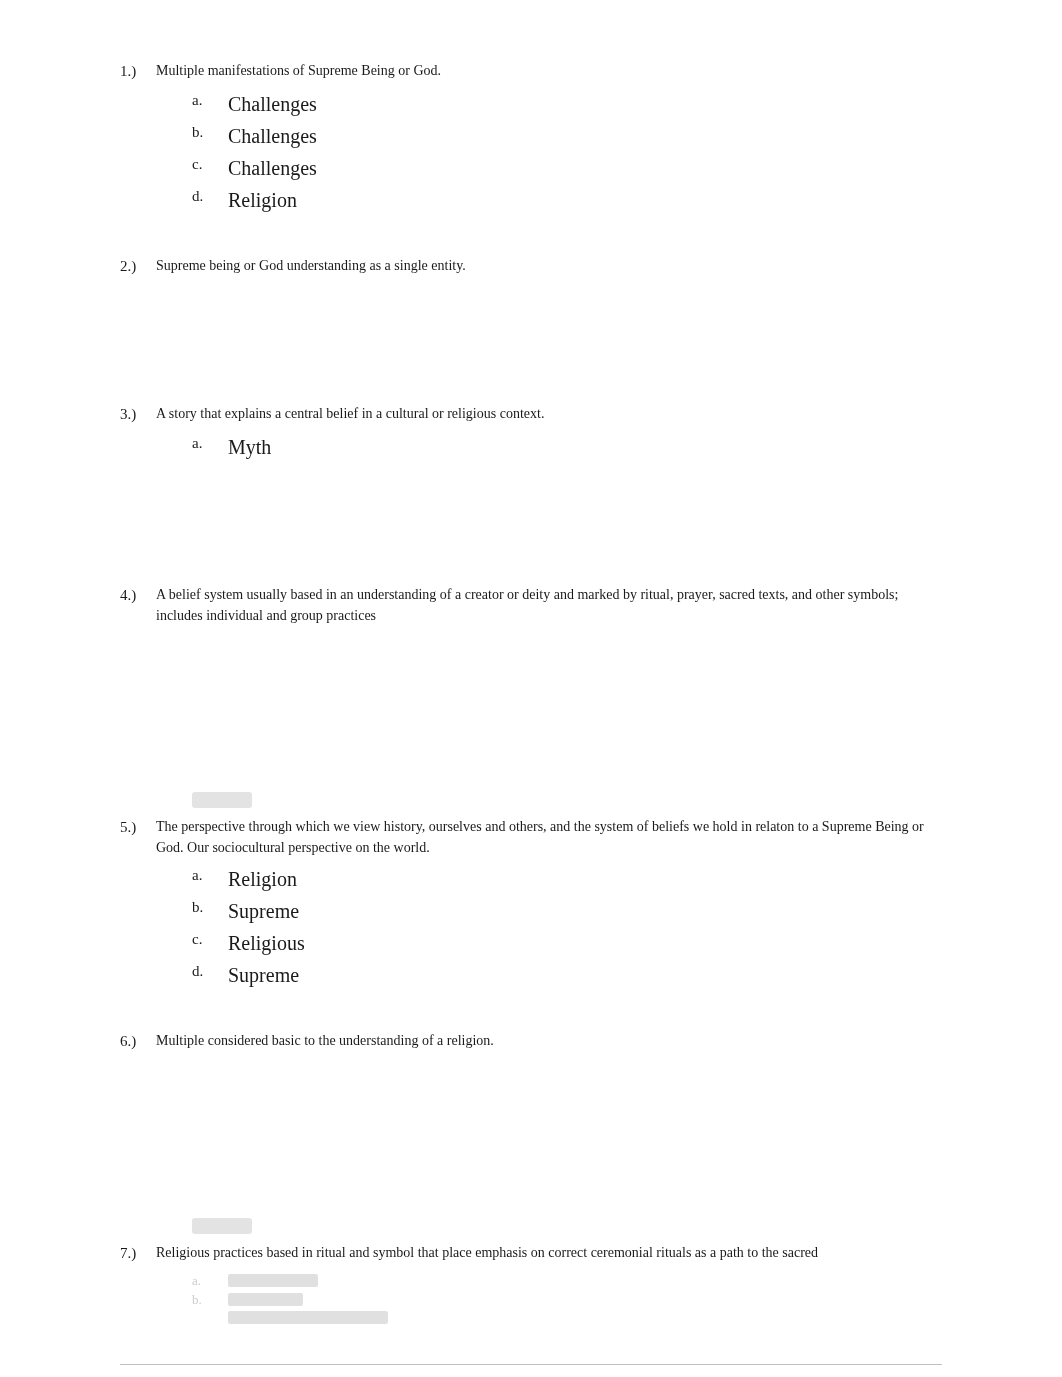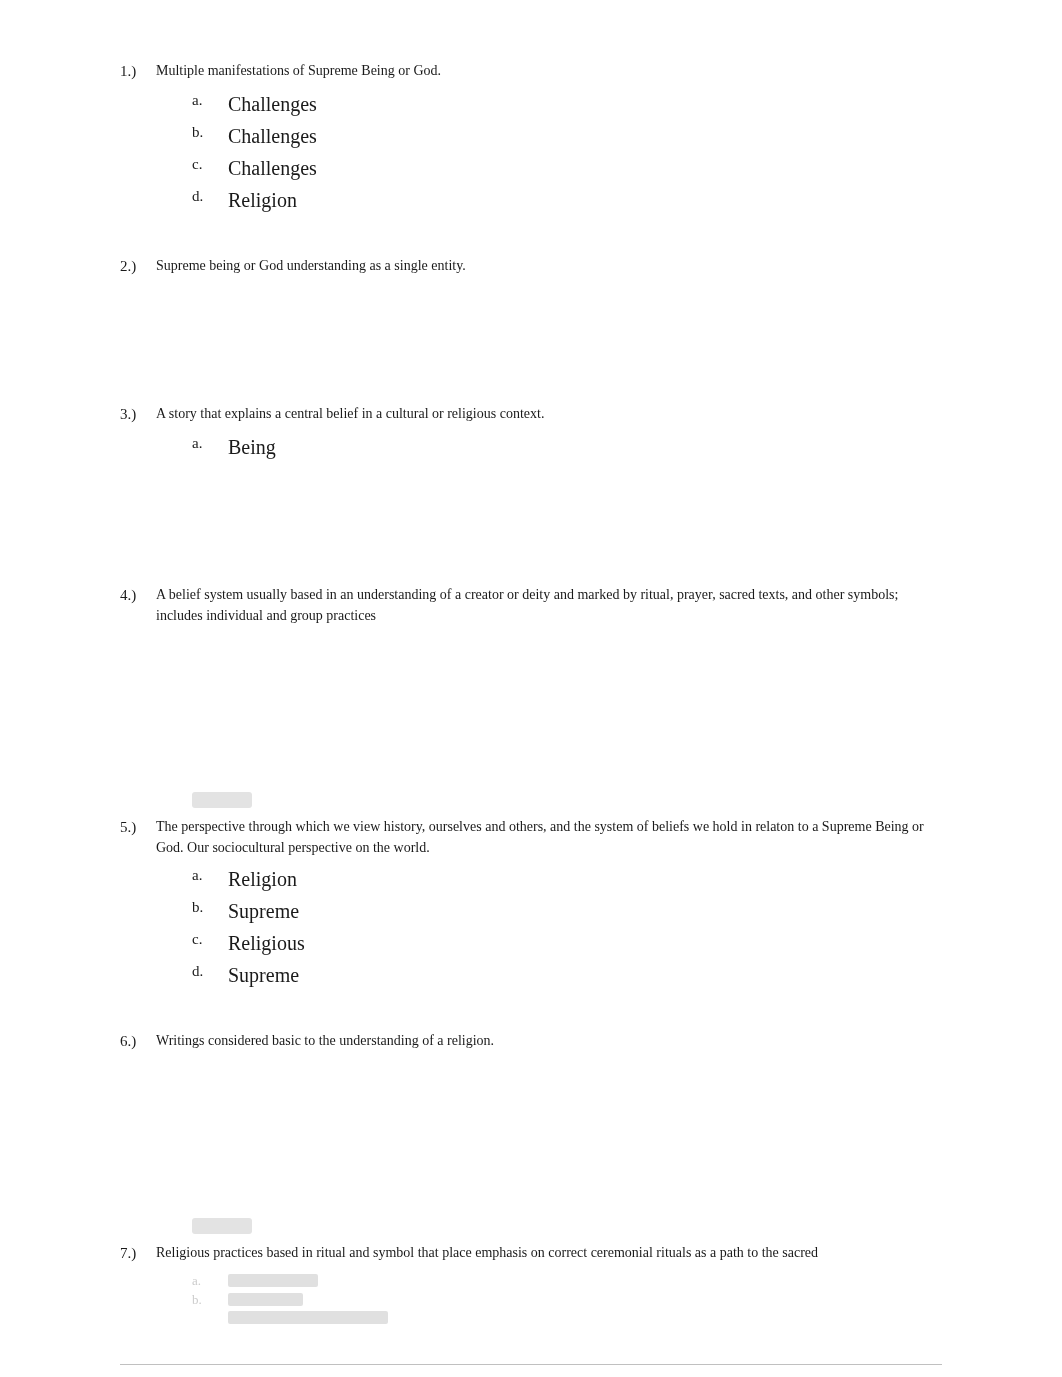--- a/index.html
+++ b/index.html
@@ -138,21 +138,21 @@
   </div>
 
   <div class="question-block">
     <div class="question-text">
       <span class="question-number">3.)</span>
       <span class="question-body">A story that explains a central belief in a cultural or religious context.</span>
     </div>
     <ul class="options-list">
       <li>
         <span class="option-letter">a.</span>
-        <span class="option-text">Being</span>
+        <span class="option-text">Myth</span>
       </li>
     </ul>
     <div class="spacer"></div>
   </div>
 
   <div class="question-block">
     <div class="question-text" style="align-items:flex-start;">
       <span class="question-number">4.)</span>
       <span class="question-body">A belief system usually based in an understanding of a creator or deity and marked by ritual, prayer, sacred texts, and other symbols; includes individual and group practices</span>
     </div>
@@ -185,21 +185,21 @@
       <li>
         <span class="option-letter">d.</span>
         <span class="option-text">Supreme</span>
       </li>
     </ul>
   </div>
 
   <div class="question-block">
     <div class="question-text">
       <span class="question-number">6.)</span>
-      <span class="question-body">Writings considered basic to the understanding of a religion.</span>
+      <span class="question-body">Multiple considered basic to the understanding of a religion.</span>
     </div>
     <div class="spacer"></div>
     <div class="spacer-sm"></div>
   </div>
 
   <div class="question-block">
 
     <div style="margin-left:72px; margin-bottom:8px;">
       <div class="blurred-block" style="width:60px; margin-bottom:0;"></div>
     </div>

